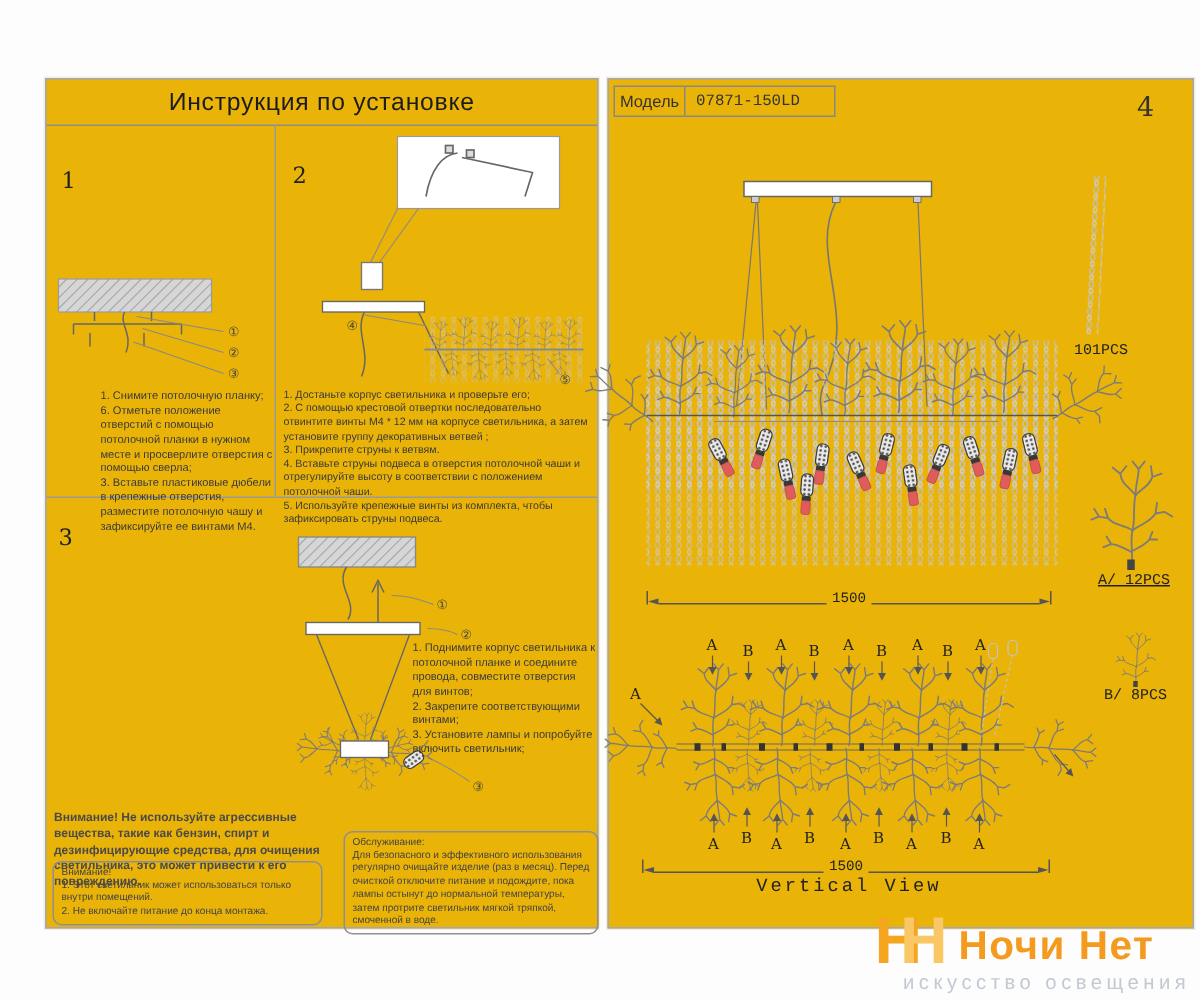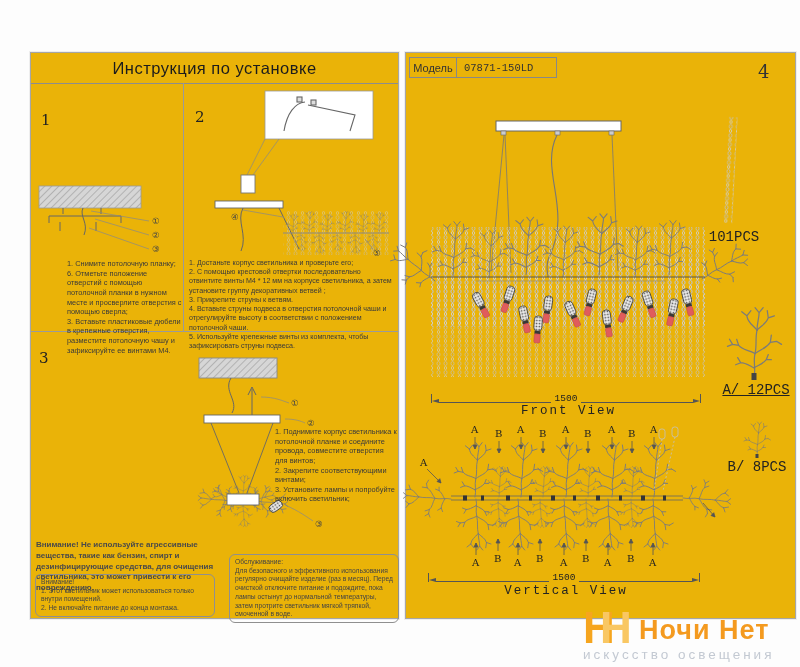--- a/index.html
+++ b/index.html
@@ -27,40 +27,40 @@
   .tbl{position:absolute;left:3px;top:4px;font-size:11px;}
   .tbl .r1{display:flex;}
   .tbl .c{border:1px solid #888;height:19px;display:flex;align-items:center;}
   .tbl .c.lab{width:46px;justify-content:center;font-size:11px;color:#333;}
   .tbl .c.val{width:92px;border-left:none;padding-left:7px;font-family:"Liberation Mono",monospace;font-size:10.5px;}
   .tbl .r2{border:1px solid #888;border-top:none;height:19px;width:139px;display:flex;align-items:center;
     padding-left:7px;font-family:"Liberation Mono",monospace;font-size:10.5px;white-space:pre;box-sizing:border-box;}
   .pagenum{position:absolute;font-family:"DejaVu Serif",serif;font-size:18px;color:#333;}
   .caption{position:absolute;text-align:center;font-family:"Liberation Mono",monospace;
     font-size:12.5px;letter-spacing:2px;color:#222;}
-  .part-label{position:absolute;text-align:center;font-family:"Liberation Mono",monospace;font-size:14px;color:#222;}
+  .part-label{position:absolute;text-align:center;font-family:"Liberation Mono",monospace;font-size:10px;color:#222;}
 
   
   .dim{position:absolute;display:flex;align-items:flex-end;height:10px;}
   .dim .tick{width:1px;height:9px;background:#555;}
   .dim .ln{flex:1;height:1px;background:#555;}
   .dim .ar{width:0;height:0;border-top:2.5px solid transparent;border-bottom:2.5px solid transparent;}
   .dim .ar.l{border-right:7px solid #555;}
   .dim .ar.r{border-left:7px solid #555;}
   .dim .num{padding:0 4px;font-family:"Liberation Mono",monospace;font-size:9.5px;color:#222;line-height:1;}
 
   
   .logo{position:absolute;left:583px;top:604px;width:214px;}
   .logo-top{display:flex;align-items:flex-end;}
   .mono{position:relative;width:52px;height:40px;flex:none;}
   .mono .m1,.mono .m2{position:absolute;bottom:-6px;font-weight:bold;font-size:44px;line-height:1;}
   .mono .m1{left:0;color:#f6a51e;}
   .mono .m2{left:17px;color:#f9c763;}
   .logo-name{color:#f49a1f;font-weight:bold;font-size:27px;letter-spacing:1px;line-height:1;margin-left:4px;}
-  .logo-tag{color:#c3c9d2;font-size:13.5px;letter-spacing:3px;margin-top:3px;margin-left:0;}
+  .logo-tag{color:#c3c9d2;font-size:13.5px;letter-spacing:3px;margin-top:3px;margin-left:19px;}
 
   svg{position:absolute;overflow:visible;}
   svg text{font-family:"DejaVu Sans",sans-serif;}
   .co{font-size:8.5px;fill:#444;}
   .ab{font-family:"DejaVu Serif",serif;font-size:10px;fill:#222;}
 </style>
 </head>
 <body>
 
 <svg width="0" height="0">
@@ -274,21 +274,20 @@
   </svg>
   <div class="dim" style="left:25px;top:340px;width:270px;">
     <span class="tick"></span>
       <span class="ar l"></span>
       <span class="ln"></span>
     <span class="num">1500</span>
     <span class="ln"></span>
       <span class="ar r"></span>
       <span class="tick"></span>
   </div>
-  <div class="caption" style="left:15px;top:351px;width:295px;">Front View</div>
 
   <svg style="left:312px;top:62px;" width="26" height="112" viewBox="0 0 26 112">
     <rect x="8" y="2" width="9" height="106" fill="url(#chainPat)" transform="rotate(3 12 55)"></rect>
   </svg>
   <div class="part-label" style="left:300px;top:176px;width:56px;">101PCS</div>
 
   <svg style="left:316px;top:252px;" width="66" height="76" viewBox="0 0 66 76">
     <use href="#branchA" transform="translate(32,72) scale(1.02)"></use>
     <rect x="29.5" y="68" width="5" height="7" fill="#444"></rect>
   </svg>

